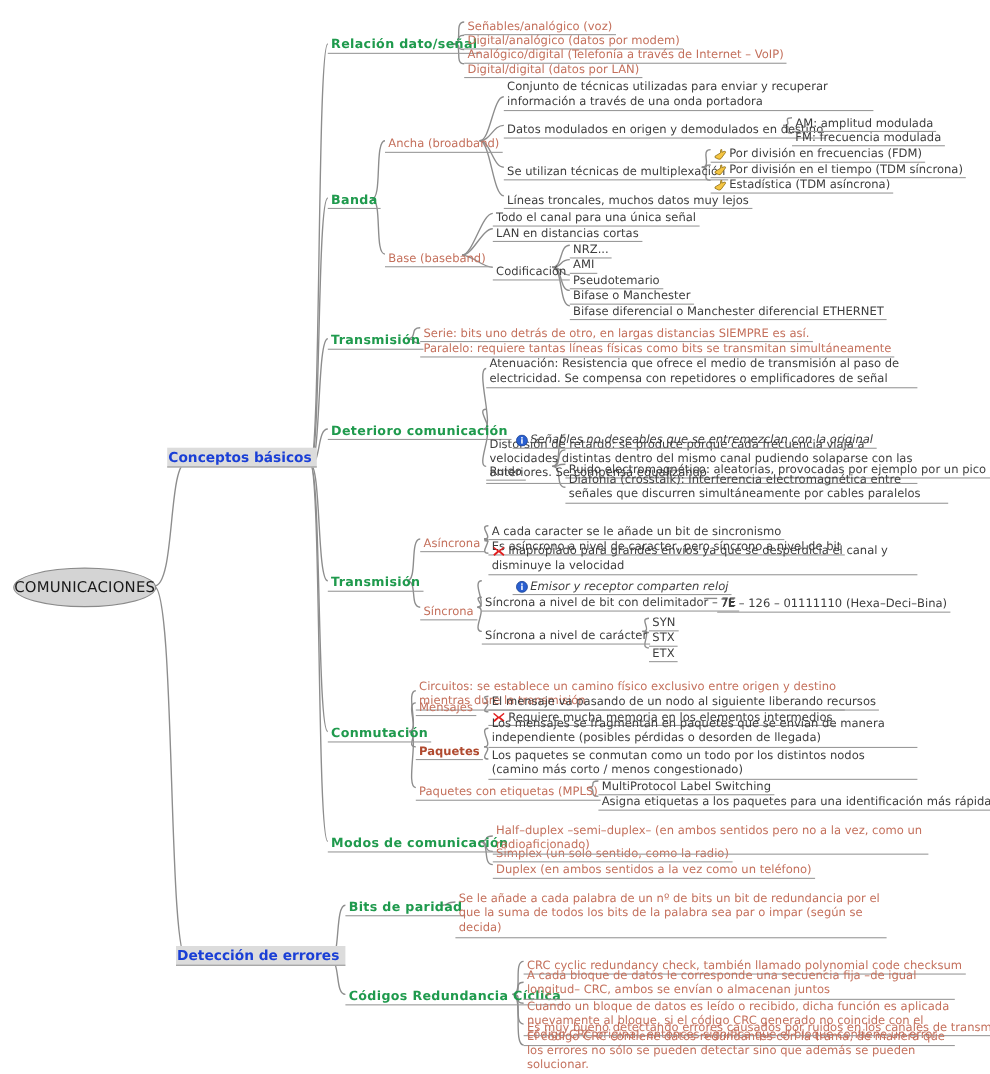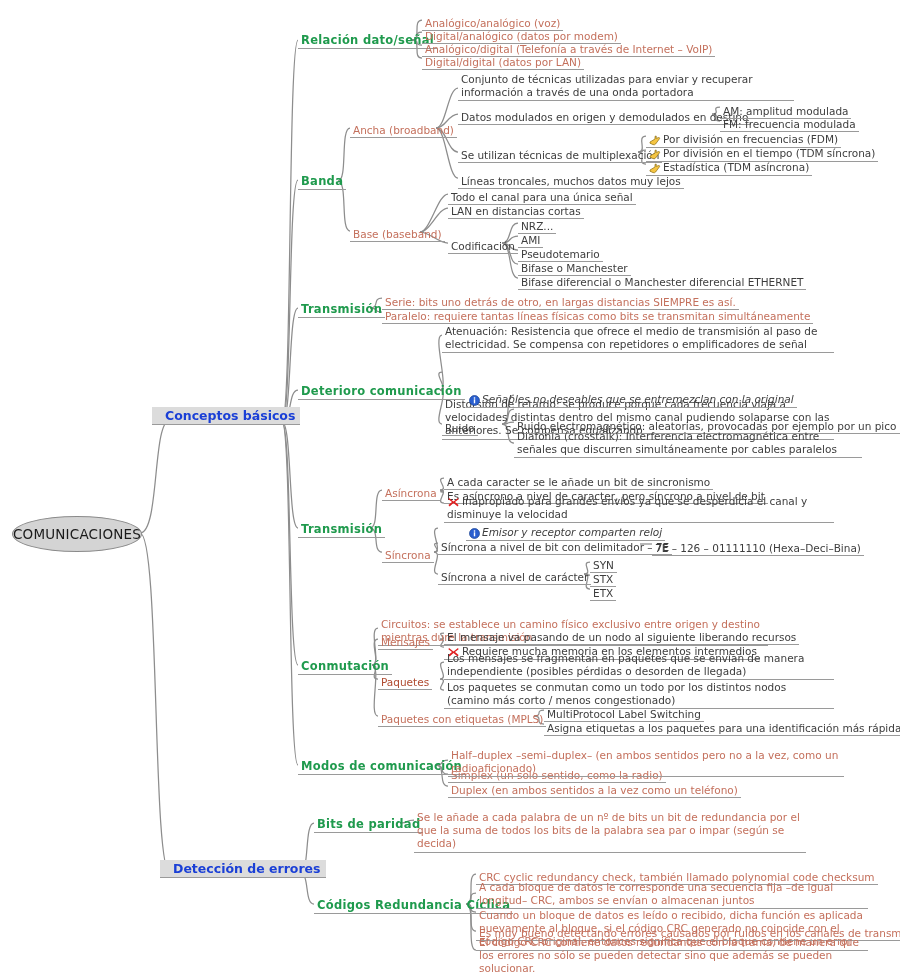--- a/index.html
+++ b/index.html
@@ -24,39 +24,39 @@
     border:1.6px solid #8a8a8a;
     display:flex;align-items:center;justify-content:center;
     font-size:13.5px;color:#1a1a1a;letter-spacing:.2px;
     font-family:"DejaVu Sans","Liberation Sans",sans-serif;
   }
 
   
   .lvl1{
     font-size:12.5px;font-weight:bold;color:#1a3fd6;
     background:#dcdcdc;
-    padding:1px 5px 1px 13px;
+    padding:1px 5px 1px 1px;
     border-bottom:1.3px solid #9a9a9a;
   }
 
   
   .lvl2{
     font-size:11.5px;font-weight:bold;color:#1f9a4d;
     border-bottom:1.1px solid #9a9a9a;
     padding:0 3px 1px 3px;
     letter-spacing:.3px;
   }
   
   .lvl3{
     font-size:10.5px;color:#c4705c;
     border-bottom:1.1px solid #9a9a9a;
     padding:0 3px 1px 3px;
   }
   .lvl3b{
-    font-size:10.5px;color:#b04a2f;font-weight:normal;
+    font-size:10.5px;color:#b04a2f;font-weight:bold;
     border-bottom:1.1px solid #9a9a9a;
     padding:0 3px 1px 3px;
     text-align:right;
   }
   
   .lvl4{
     font-size:10.5px;color:#3d3d3d;
     border-bottom:1.1px solid #9a9a9a;
     padding:0 3px 1px 3px;
   }
@@ -218,21 +218,21 @@
   <span class="txt lvl2">Modos de comunicación</span>
 </div>
 <div class="node" style="left:314px;top:813px;">
   <span class="txt lvl2">Bits de paridad</span>
 </div>
 <div class="node" style="left:314px;top:894px;">
   <span class="txt lvl2">Códigos Redundancia Cíclica</span>
 </div>
 
 <div class="node" style="left:422px;top:12px;">
-  <span class="txt lvl3">Analógico/analógico  (voz)</span>
+  <span class="txt lvl3">Señables/analógico  (voz)</span>
 </div>
 <div class="node" style="left:422px;top:25px;">
   <span class="txt lvl3">Digital/analógico (datos por modem)</span>
 </div>
 <div class="node" style="left:422px;top:38px;">
   <span class="txt lvl3">Analógico/digital (Telefonía a  través de Internet – VoIP)</span>
 </div>
 <div class="node" style="left:422px;top:51px;">
   <span class="txt lvl3">Digital/digital (datos por LAN)</span>
 </div>

